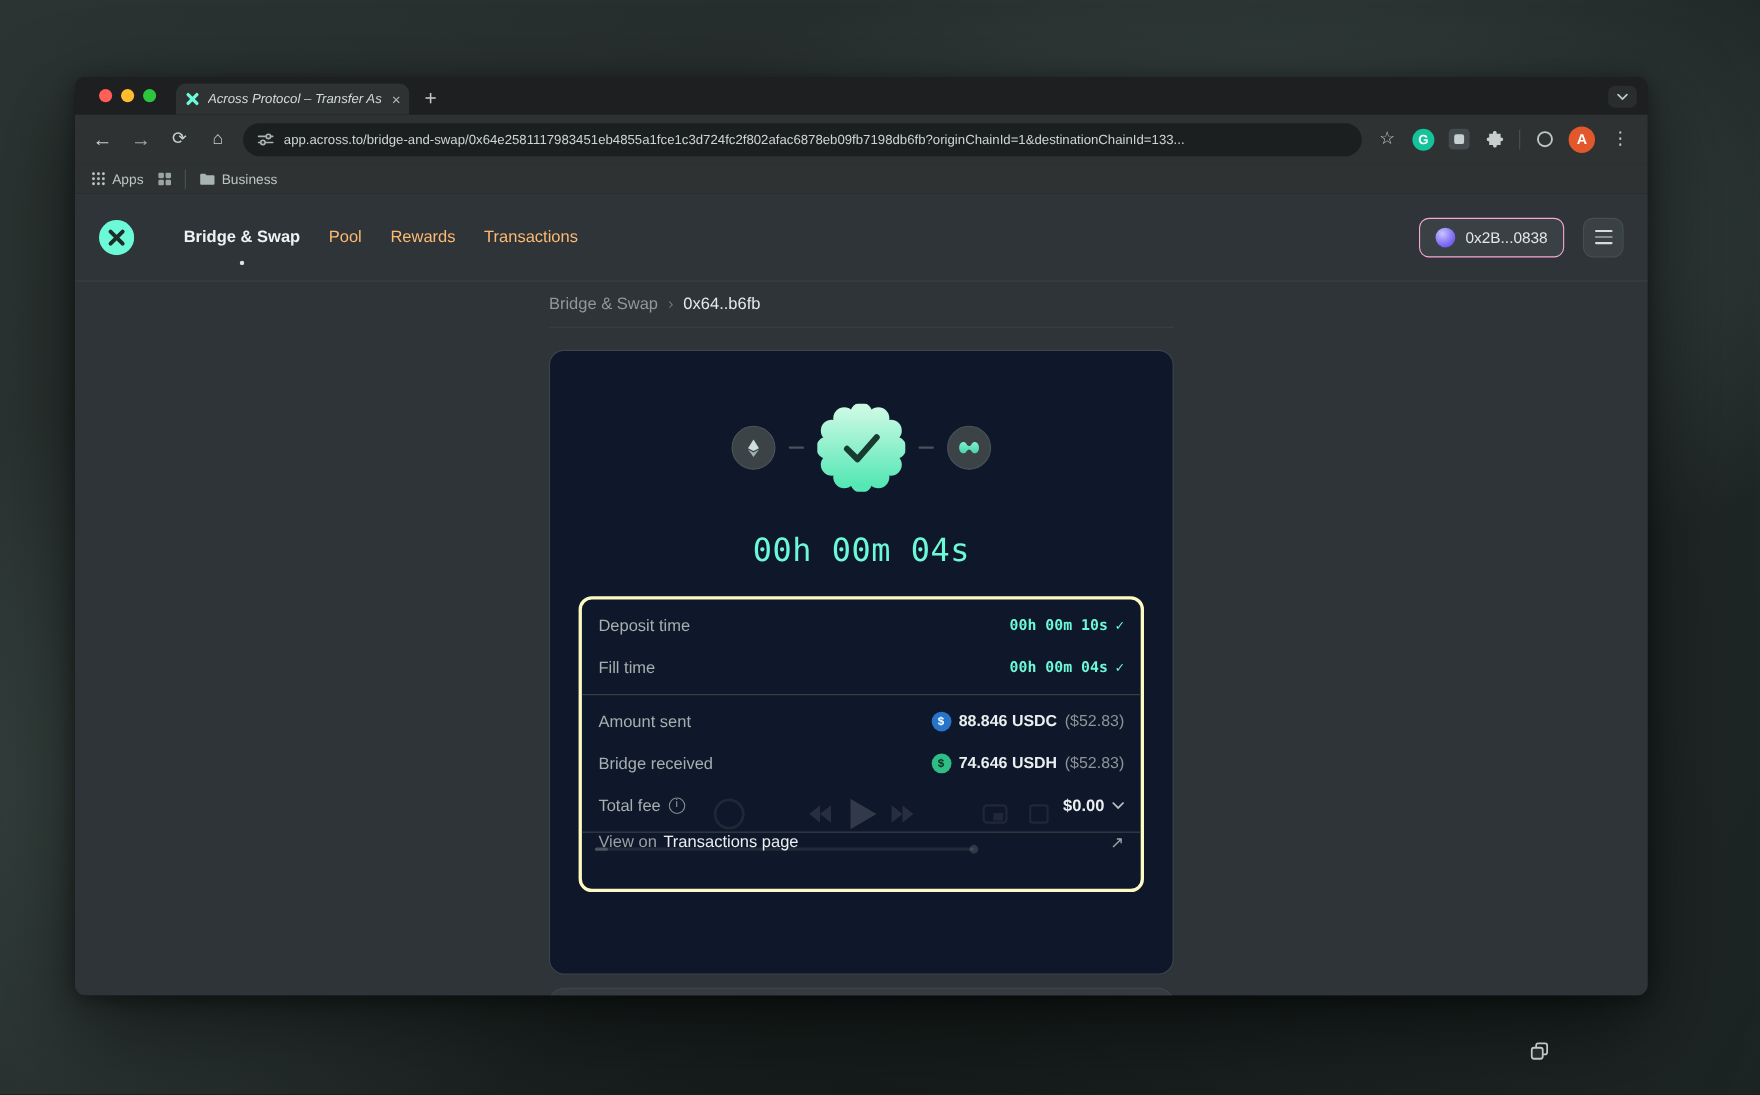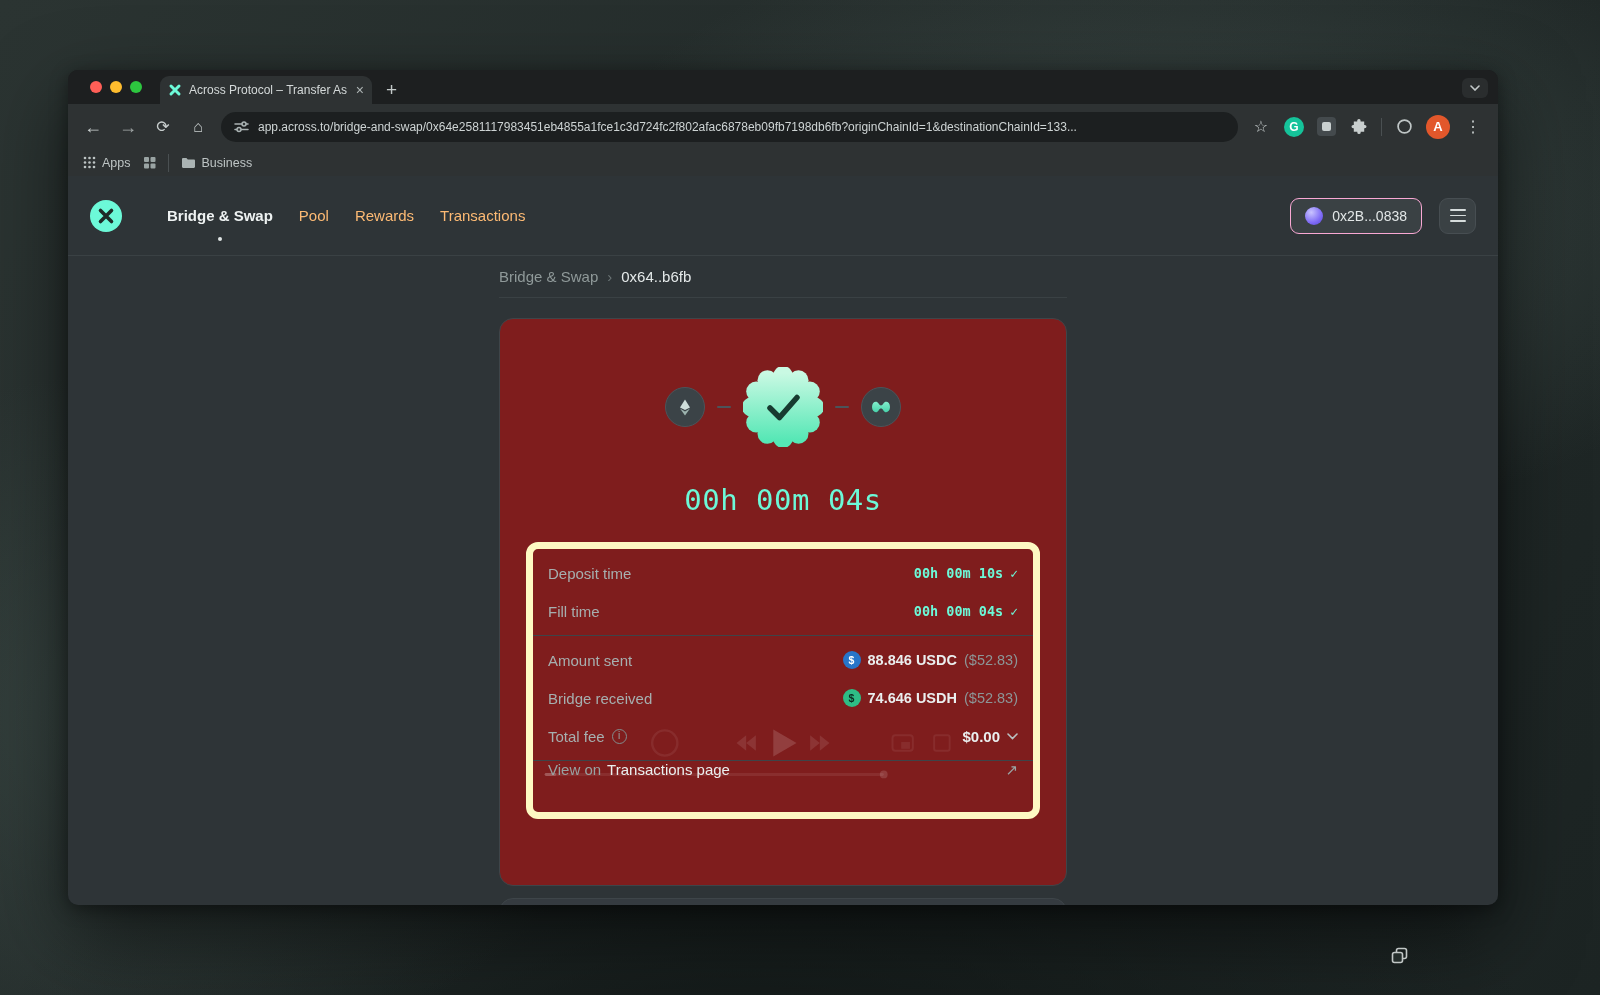--- a/index.html
+++ b/index.html
@@ -23,21 +23,21 @@
   }
   .tabstrip{position:relative;height:34px;background:#1d1f20;flex:0 0 auto;}
   .traffic{position:absolute;left:22px;top:11px;display:flex;gap:8px;}
   .tl{width:12px;height:12px;border-radius:50%;}
   .tl.red{background:#ff5f57;}
   .tl.yellow{background:#febc2e;}
   .tl.green{background:#2dc63f;}
   .tab{
     position:absolute;left:92px;top:6px;width:212px;height:28px;
     background:#2e3233;border-radius:9px 9px 0 0;
-    display:flex;align-items:center;gap:7px;padding:0 8px;
+    display:flex;align-items:center;gap:7px;padding:0 8px;font-style:italic;
   }
   .favicon{width:14px;height:14px;flex:0 0 auto;display:grid;place-items:center;}
   .tab-title{font-size:12px;color:#d4d9d9;white-space:nowrap;overflow:hidden;flex:1;}
   .tab-close{font-size:14px;color:#aeb5b5;flex:0 0 auto;cursor:default;line-height:1;}
   .newtab{position:absolute;left:318px;top:6px;font-size:19px;color:#c3c9c9;line-height:28px;}
   .tabchevron{position:absolute;right:10px;top:8px;width:26px;height:20px;border-radius:6px;background:#2a2d2e;display:grid;place-items:center;}
   .toolbar{
     height:45px;background:#2e3233;display:flex;align-items:center;
     padding:0 13px;gap:11px;flex:0 0 auto;
   }
@@ -85,33 +85,33 @@
   .hamburger i{display:block;width:16px;height:1.8px;border-radius:1px;background:#d6dcdc;}
   .crumbwrap{width:568px;margin:0 auto;padding-top:9px;}
   .crumbs{display:flex;align-items:center;gap:9px;font-size:15px;height:22px;}
   .crumb-link{color:#8f9999;}
   .crumb-sep{color:#6b7576;font-size:15px;}
   .crumb-cur{color:#e4e9e9;}
   .crumb-rule{margin-top:10px;border-top:1px solid #3a4144;}
   
   .card{
     width:568px;margin:20px auto 0;height:568px;border-radius:14px;
-    background:#7f1d1d;border:1px solid #3e4549;
+    background:#0f172a;border:1px solid #3e4549;
   }
   .chain-row{margin-top:48px;display:flex;align-items:center;justify-content:center;gap:12px;}
   .chain{width:40px;height:40px;border-radius:50%;background:#3b4347;border:1px solid #4b545a;display:grid;place-items:center;}
   .dash{width:14px;height:2px;border-radius:1px;background:#4b545a;}
   .seal{width:80px;height:80px;display:grid;place-items:center;}
   .timer{
     margin-top:36px;text-align:center;color:#6cf9d8;
     font-family:"DejaVu Sans Mono",monospace;font-size:29px;letter-spacing:.5px;
   }
   .message{margin-top:13px;text-align:center;font-size:16px;color:#c6cdcd;}
   .panel{
-    position:relative;margin:25px 26px 16px;border:7px solid #fef9c3;border-radius:12px;
+    position:relative;margin:25px 26px 16px;border:3px solid #fef9c3;border-radius:12px;
   }
   .psec{padding:5px 0;}
   .prow{height:38px;display:flex;align-items:center;justify-content:space-between;padding:0 15px;position:relative;z-index:1;}
   .plabel{font-size:15px;color:#a6afaf;display:flex;align-items:center;gap:7px;}
   .pdivider{border-top:1px solid #3d4449;}
   .ptime{display:flex;align-items:center;gap:7px;color:#6cf9d8;font-family:"DejaVu Sans Mono",monospace;font-size:13.5px;font-weight:bold;}
   .chk{font-size:13px;font-weight:bold;color:#6cf9d8;}
   .pamount{display:flex;align-items:center;gap:7px;font-size:14.5px;}
   .coin{width:18px;height:18px;border-radius:50%;display:grid;place-items:center;font-size:10.5px;font-weight:bold;}
   .coin.usdc{background:#2775ca;color:#fff;}

